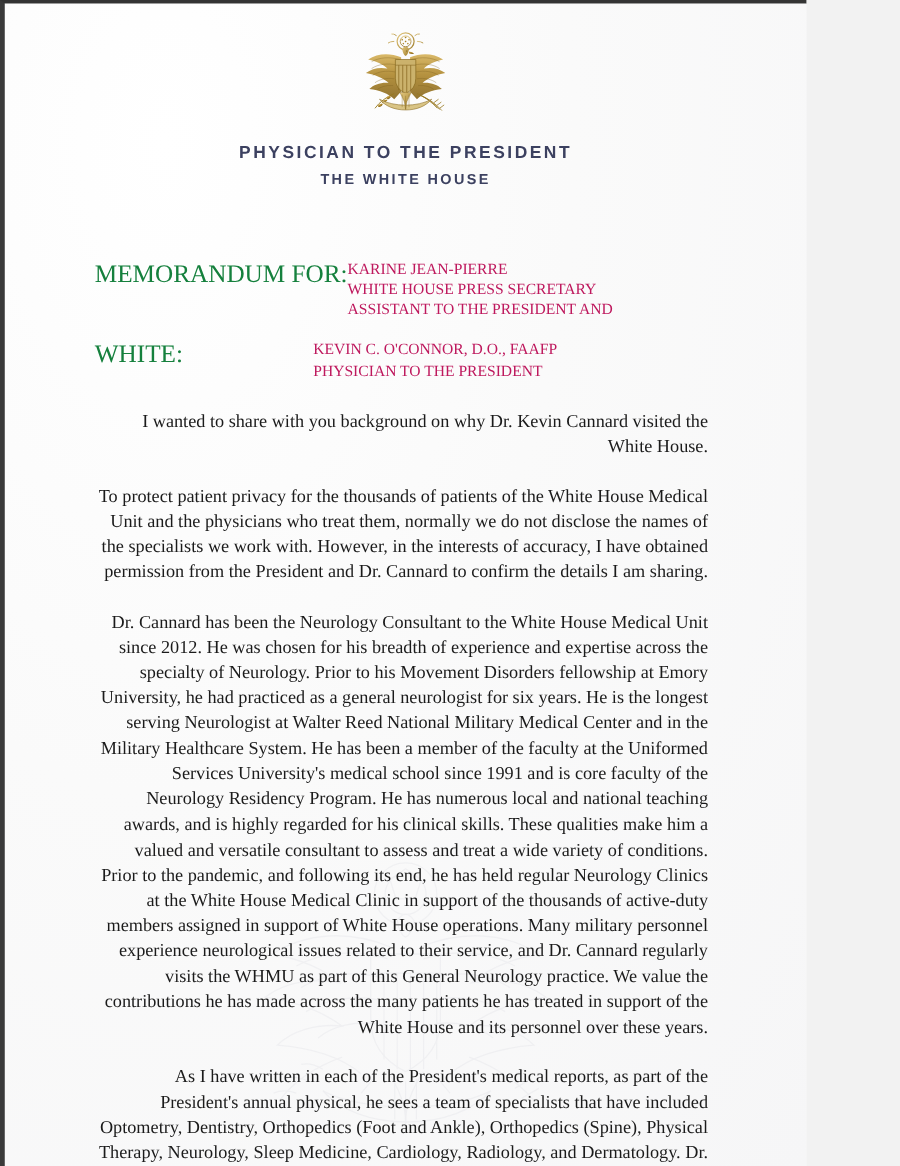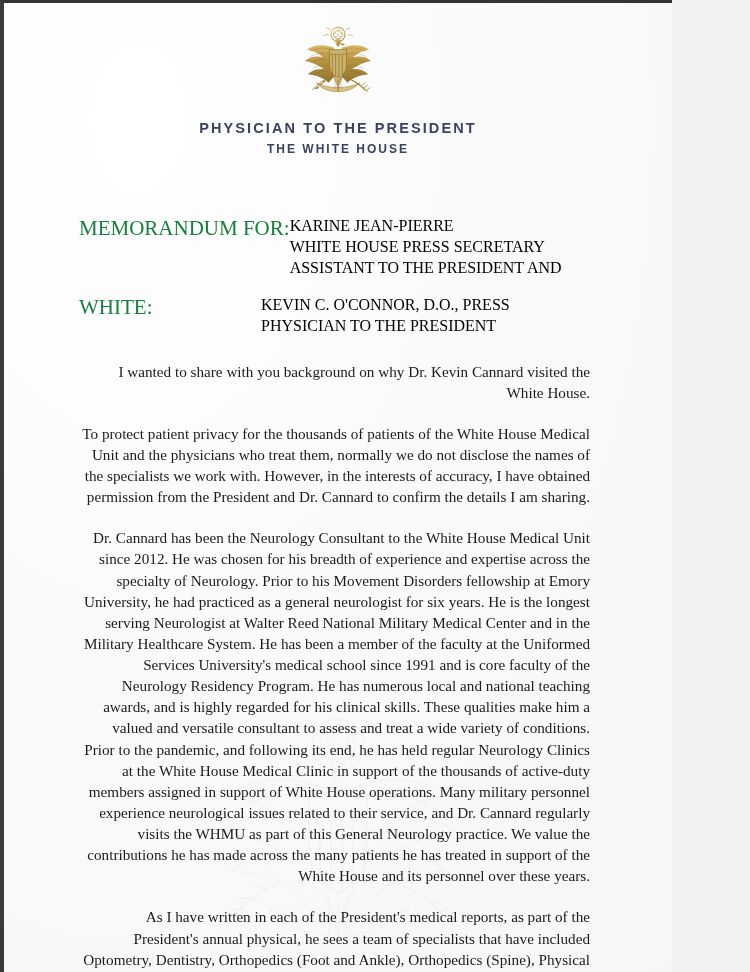--- a/index.html
+++ b/index.html
@@ -107,22 +107,22 @@
   }
   .memo-label {
     flex: 0 0 182px;
     font-size: 21px;
     color: #15803d;
     line-height: 1.32;
     white-space: nowrap;
   }
   .memo-value {
     flex: 1 1 auto;
-    font-size: 16px;
-    color: #000000;
+    font-size: 13px;
+    color: #be185d;
     line-height: 1.32;
   }
   .memo-value div { white-space: nowrap; }
 
   
   #paragraphs {
     margin-top: 24px;
   }
   .para {
     font-size: 15.2px;
@@ -294,21 +294,21 @@
         <div class="memo-value">
           <div>KARINE JEAN-PIERRE</div>
           <div>WHITE HOUSE PRESS SECRETARY</div>
           <div>ASSISTANT TO THE PRESIDENT AND</div>
         </div>
       </div>
 
       <div class="memo-row">
         <div class="memo-label">WHITE:</div>
         <div class="memo-value">
-          <div>KEVIN C. O'CONNOR, D.O., PRESS</div>
+          <div>KEVIN C. O'CONNOR, D.O., FAAFP</div>
           <div>PHYSICIAN TO THE PRESIDENT</div>
         </div>
       </div>
 
     </div>
 
     <div id="paragraphs">
       <p class="para">I wanted to share with you background on why Dr. Kevin Cannard visited the White House.</p>
       <p class="para">To protect patient privacy for the thousands of patients of the White House Medical Unit and the physicians who treat them, normally we do not disclose the names of the specialists we work with. However, in the interests of accuracy, I have obtained permission from the President and Dr. Cannard to confirm the details I am sharing.</p>
       <p class="para">Dr. Cannard has been the Neurology Consultant to the White House Medical Unit since 2012. He was chosen for his breadth of experience and expertise across the specialty of Neurology. Prior to his Movement Disorders fellowship at Emory University, he had practiced as a general neurologist for six years. He is the longest serving Neurologist at Walter Reed National Military Medical Center and in the Military Healthcare System. He has been a member of the faculty at the Uniformed Services University's medical school since 1991 and is core faculty of the Neurology Residency Program. He has numerous local and national teaching awards, and is highly regarded for his clinical skills. These qualities make him a valued and versatile consultant to assess and treat a wide variety of conditions. Prior to the pandemic, and following its end, he has held regular Neurology Clinics at the White House Medical Clinic in support of the thousands of active-duty members assigned in support of White House operations. Many military personnel experience neurological issues related to their service, and Dr. Cannard regularly visits the WHMU as part of this General Neurology practice. We value the contributions he has made across the many patients he has treated in support of the White House and its personnel over these years.</p>

